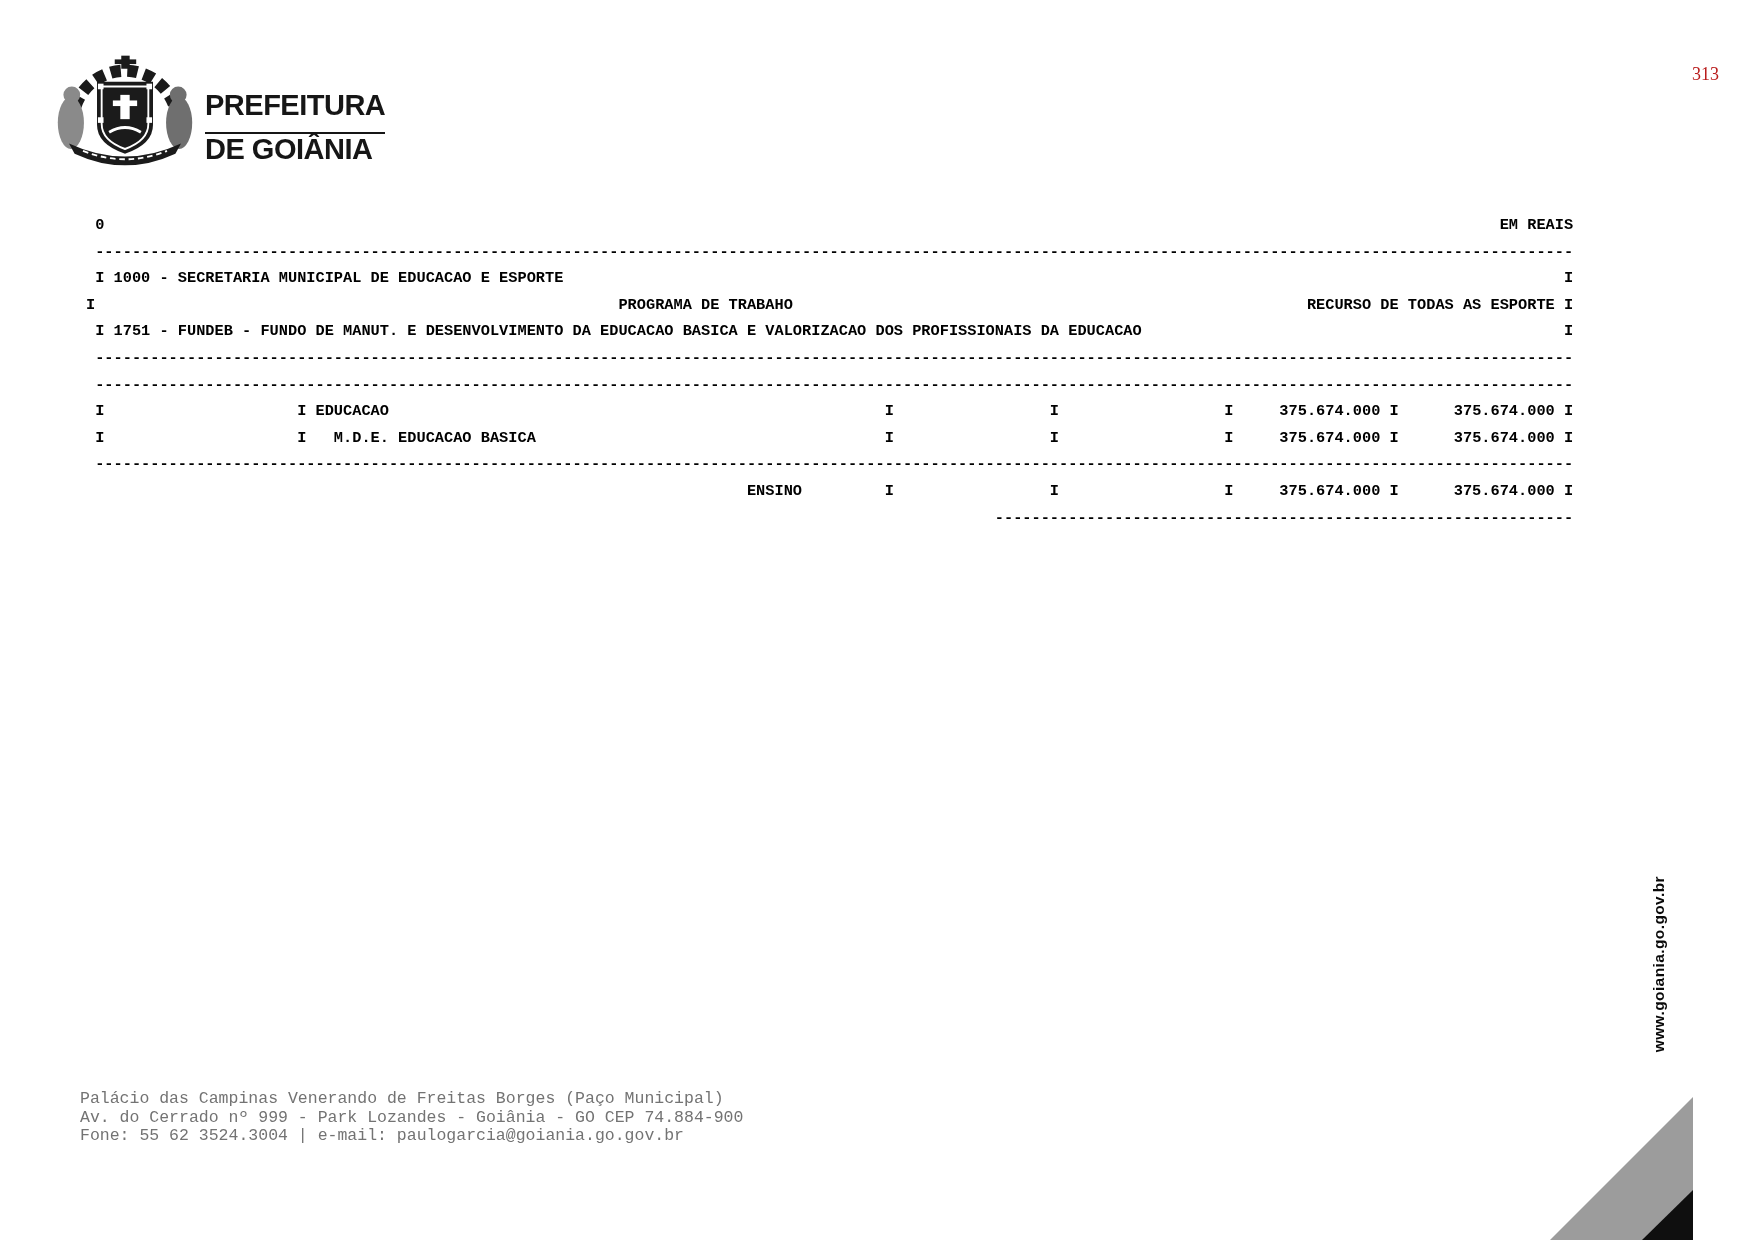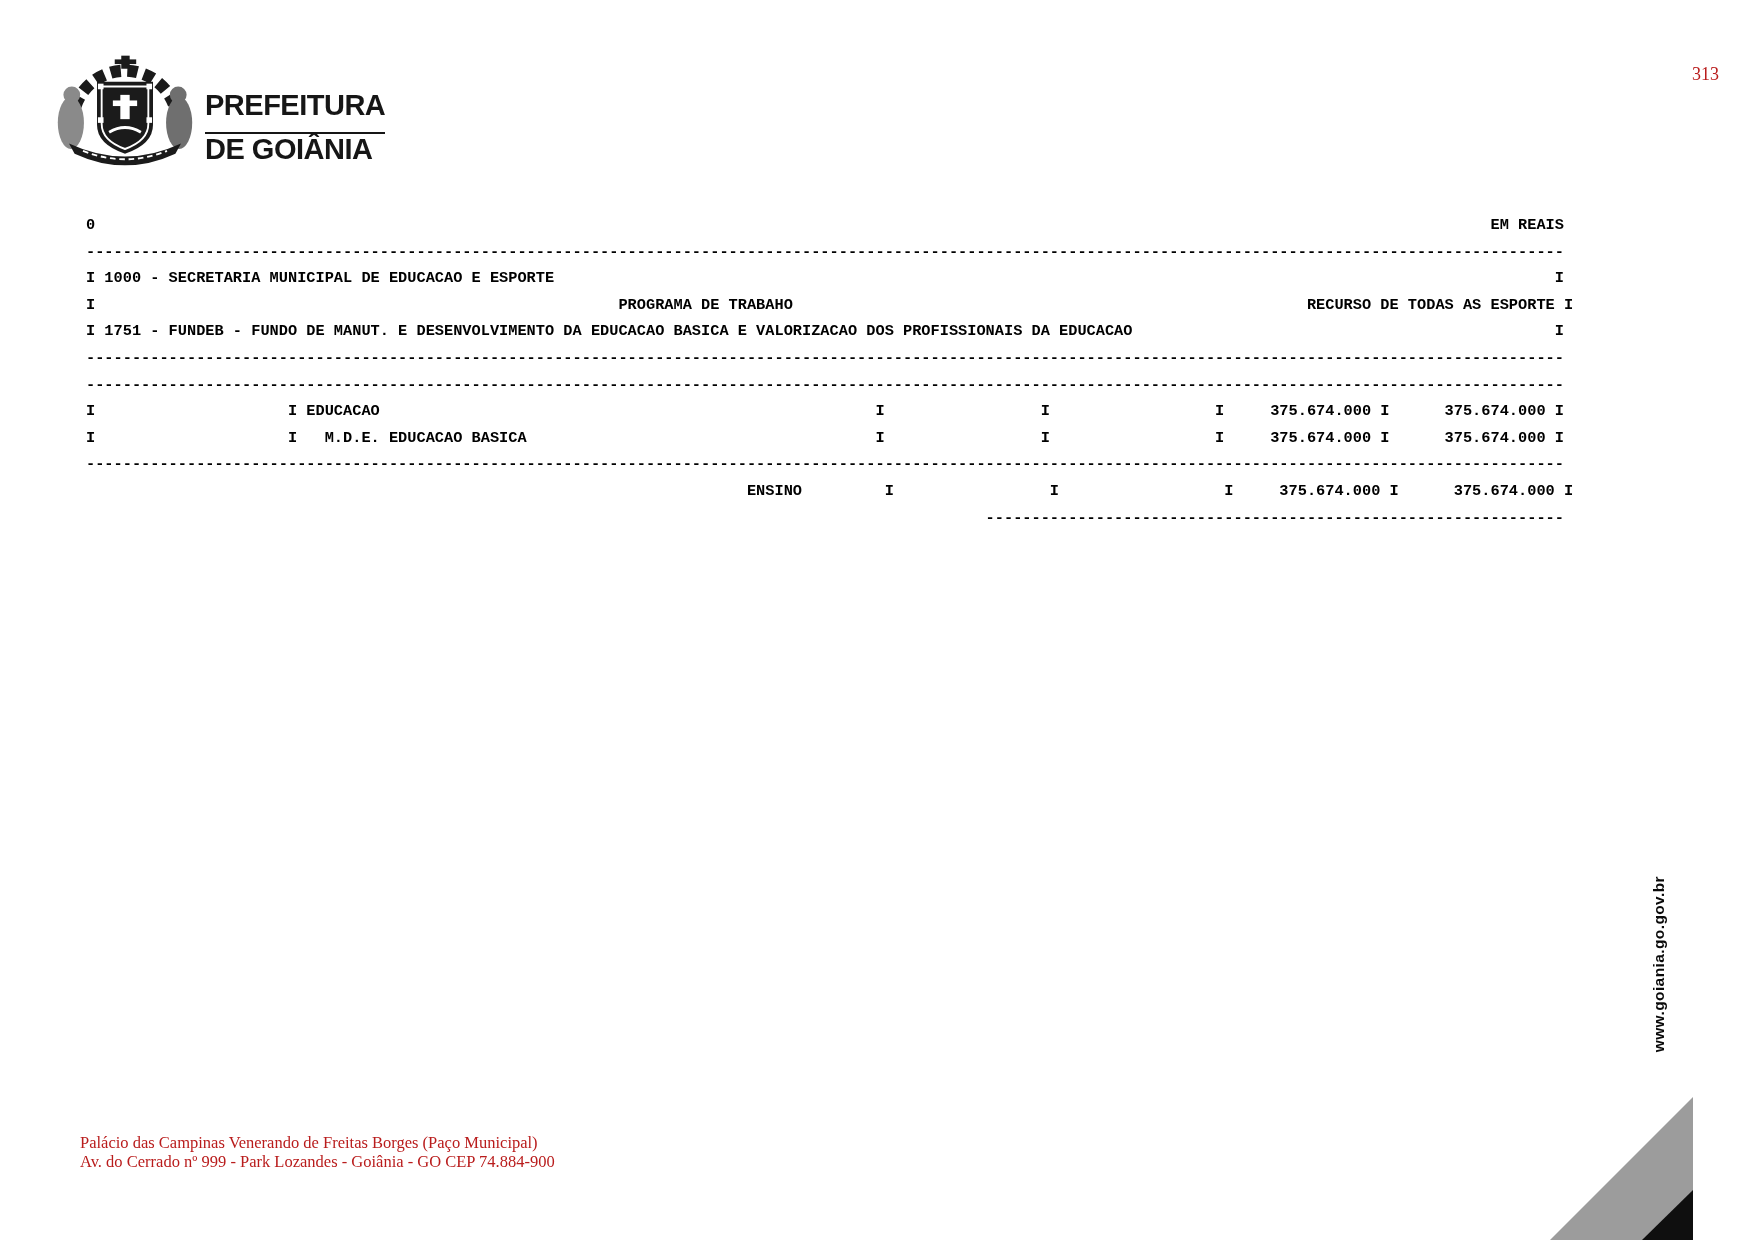--- a/index.html
+++ b/index.html
@@ -25,26 +25,26 @@
   }
   .logotext .l1 { display:inline-block; border-bottom:2px solid #161616; padding-bottom:12px; }
   .logotext .l2 { display:block; }
 
   
   .report {
     position:absolute; left:86px; top:212px;
     font-family:"Liberation Mono", monospace; font-weight:bold;
     font-size:15.3px; line-height:26.6px; color:#000;
   }
-  .report .rl { white-space:pre; height:26.6px; }
+  .report .rl { white-space:pre; height:26.6px;text-align:right; }
 
   
   .footer {
-    position:absolute; left:80px; top:1134px;
-    font-family:Liberation Serif, serif; font-size:16.5px; line-height:18.5px; color:#b91c1c;
+    position:absolute; left:80px; top:1090px;
+    font-family:Liberation Mono, monospace; font-size:16.5px; line-height:18.5px; color:#737373;
   }
 
   
   .vurl {
     position:absolute; left:1650px; top:876px;
     writing-mode:vertical-rl; transform:rotate(180deg);
     font-family:"Liberation Sans", sans-serif; font-weight:bold;
     font-size:15.5px; letter-spacing:0.4px; color:#0a0a0a; white-space:nowrap;
   }
 
@@ -100,20 +100,21 @@
     <div class="rl">I                     I EDUCACAO                                                      I                 I                  I     375.674.000 I      375.674.000 I</div>
     <div class="rl">I                     I   M.D.E. EDUCACAO BASICA                                      I                 I                  I     375.674.000 I      375.674.000 I</div>
     <div class="rl">-----------------------------------------------------------------------------------------------------------------------------------------------------------------</div>
     <div class="rl">                                                                        ENSINO         I                 I                  I     375.674.000 I      375.674.000 I</div>
     <div class="rl">                                                                                                  ---------------------------------------------------------------</div>
   </div>
 
   <div class="footer">
     <div>Palácio das Campinas Venerando de Freitas Borges (Paço Municipal)</div>
     <div>Av. do Cerrado nº 999 - Park Lozandes - Goiânia - GO CEP 74.884-900</div>
+    <div>Fone: 55 62 3524.3004 | e-mail: paulogarcia@goiania.go.gov.br</div>
   </div>
 
   <div class="vurl">www.goiania.go.gov.br</div>
 
   <svg class="corner" width="214" height="150" viewBox="0 0 214 150">
     <polygon points="153,7 153,150 10,150" fill="#9c9c9c"></polygon>
     <polygon points="153,100 153,150 102,150" fill="#0f0f0f"></polygon>
   </svg>
 
 </div>

